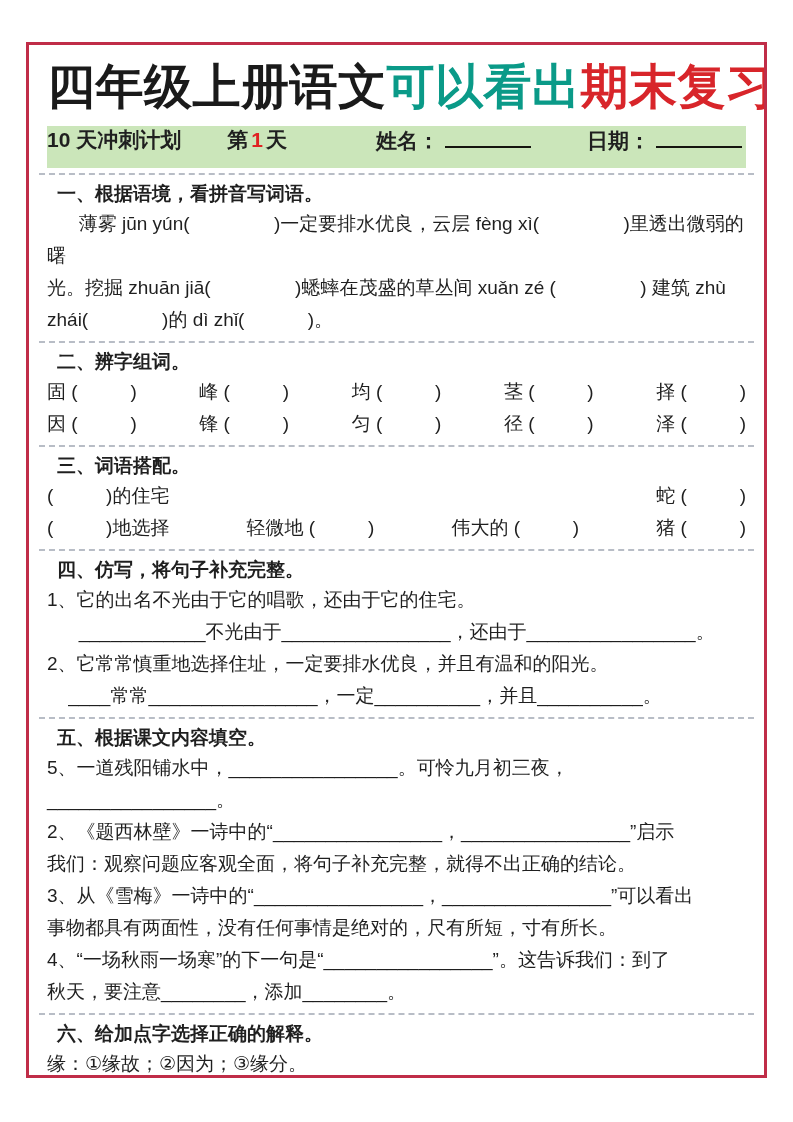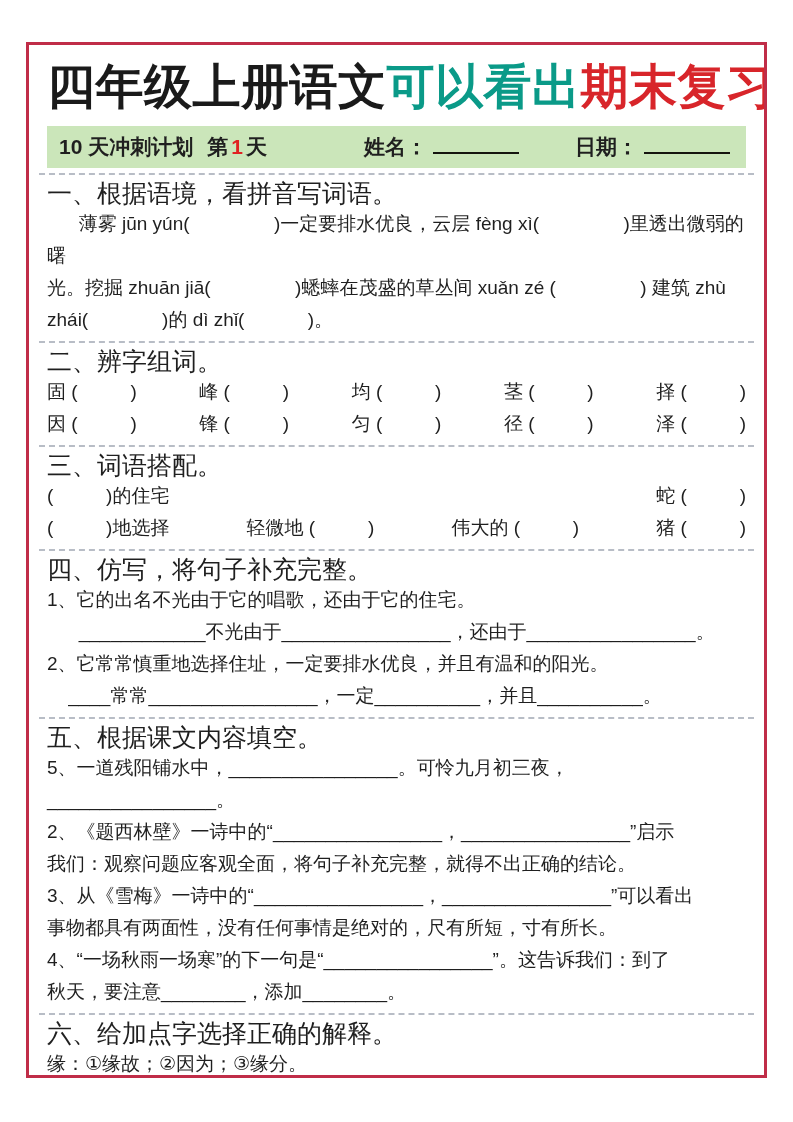--- a/index.html
+++ b/index.html
@@ -20,34 +20,34 @@
     padding:12px 18px 0 18px;overflow:hidden;
   }
   .title{
     margin:2px 0 10px 0;text-align:center;white-space:nowrap;
     font-size:48px;font-weight:900;line-height:1.18;letter-spacing:0.5px;
     color:var(--title-black);
   }
   .title .teal{color:var(--title-teal)}
   .title .red{color:var(--title-red)}
   .bar{
-    background:var(--bar-green);height:42px;display:flex;align-items:center;
-    padding:0 12px;font-size:21px;font-weight:bold;
+    background:var(--bar-green);height:42px;display:flex;align-items:flex-start;
+    padding:0 0;font-size:21px;font-weight:bold;
   }
   .bar-item{white-space:pre}
-  .day{margin-left:14px}
+  .day{margin-left:46px}
   .day-num{color:var(--day-red);padding:0 3px}
   .name-field{margin-left:auto}
   .date-field{margin-left:56px;margin-right:4px}
   .blank-line{
     display:inline-block;width:86px;height:1.05em;margin-left:6px;
     border-bottom:2px solid #15150f;vertical-align:baseline;
   }
   .divider{border-top:2px dashed var(--divider);margin:5px -8px}
-  .sec-heading{font-weight:normal;font-size:25px;line-height:27px;margin:1px 0;white-space:pre-wrap}
+  .sec-heading{font-weight:bold;font-size:19px;line-height:27px;margin:1px 10px;white-space:pre-wrap}
   .line{font-size:19px;line-height:32px;white-space:pre-wrap}
   .row{
     display:flex;justify-content:space-between;align-items:baseline;
     font-size:19px;line-height:32px;
   }
   .row .cell{white-space:pre}
 </style>
 </head>
 <body>
 

